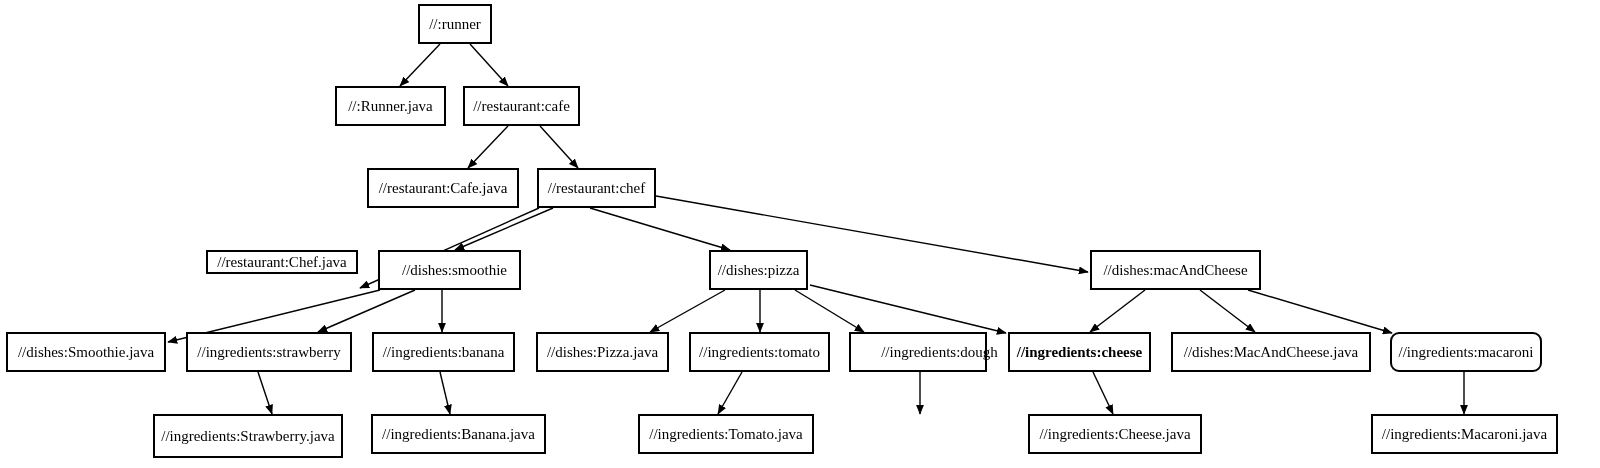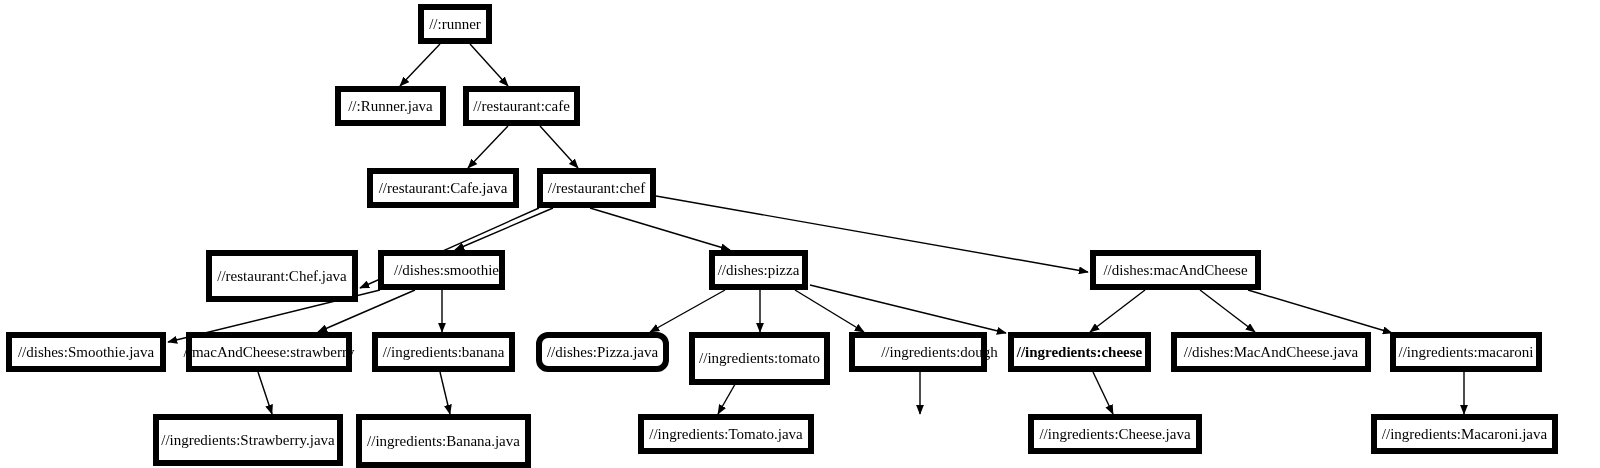--- a/index.html
+++ b/index.html
@@ -27,21 +27,21 @@
   #node-layer {
     position: absolute;
     left: 0;
     top: 0;
     width: 1600px;
     height: 468px;
   }
   .graph-node {
     position: absolute;
     box-sizing: border-box;
-    border: 6px solid #f97316;
+    border: 2px solid #f97316;
     background: #ffffff;
     display: flex;
     align-items: center;
     justify-content: center;
     color: #000000;
     font-size: 15px;
     line-height: 1;
     white-space: nowrap;
     font-family: "Liberation Serif", "DejaVu Serif", serif;
   }
@@ -96,63 +96,63 @@
       </div>
       <div class="graph-node" style="left: 463px; top: 86px; width: 117px; height: 40px; background: rgb(255, 255, 255); border-color: rgb(0, 0, 0); font-size: 15px;">
         <span class="node-label">//restaurant:cafe</span>
       </div>
       <div class="graph-node" style="left: 367px; top: 168px; width: 152px; height: 40px; background: rgb(255, 255, 255); border-color: rgb(0, 0, 0); font-size: 15px;">
         <span class="node-label">//restaurant:Cafe.java</span>
       </div>
       <div class="graph-node" style="left: 537px; top: 168px; width: 119px; height: 40px; background: rgb(255, 255, 255); border-color: rgb(0, 0, 0); font-size: 15px;">
         <span class="node-label">//restaurant:chef</span>
       </div>
-      <div class="graph-node" style="left: 206px; top: 250px; width: 152px; height: 52px; background: rgb(255, 255, 255); border-color: rgb(0, 0, 0); font-size: 15px;">
+      <div class="graph-node" style="left: 206px; top: 250px; width: 152px; height: 24px; background: rgb(255, 255, 255); border-color: rgb(0, 0, 0); font-size: 15px;">
         <span class="node-label">//restaurant:Chef.java</span>
       </div>
-      <div class="graph-node" style="left: 378px; top: 250px; width: 127px; height: 40px; background: rgb(255, 255, 255); border-color: rgb(0, 0, 0); font-size: 15px; padding-left: 10px;">
+      <div class="graph-node" style="left: 378px; top: 250px; width: 143px; height: 40px; background: rgb(255, 255, 255); border-color: rgb(0, 0, 0); font-size: 15px; padding-left: 10px;">
         <span class="node-label">//dishes:smoothie</span>
       </div>
       <div class="graph-node" style="left: 709px; top: 250px; width: 99px; height: 40px; background: rgb(255, 255, 255); border-color: rgb(0, 0, 0); font-size: 15px;">
         <span class="node-label">//dishes:pizza</span>
       </div>
       <div class="graph-node" style="left: 1090px; top: 250px; width: 171px; height: 40px; background: rgb(255, 255, 255); border-color: rgb(0, 0, 0); font-size: 15px;">
         <span class="node-label">//dishes:macAndCheese</span>
       </div>
       <div class="graph-node" style="left: 6px; top: 332px; width: 160px; height: 40px; background: rgb(255, 255, 255); border-color: rgb(0, 0, 0); font-size: 15px;">
         <span class="node-label">//dishes:Smoothie.java</span>
       </div>
       <div class="graph-node" style="left: 186px; top: 332px; width: 166px; height: 40px; background: rgb(255, 255, 255); border-color: rgb(0, 0, 0); font-size: 15px;">
-        <span class="node-label">//macAndCheese:strawberry</span>
+        <span class="node-label">//ingredients:strawberry</span>
       </div>
       <div class="graph-node" style="left: 372px; top: 332px; width: 143px; height: 40px; background: rgb(255, 255, 255); border-color: rgb(0, 0, 0); font-size: 15px;">
         <span class="node-label">//ingredients:banana</span>
       </div>
-      <div class="graph-node" style="left: 536px; top: 332px; width: 133px; height: 40px; background: rgb(255, 255, 255); border-color: rgb(0, 0, 0); font-size: 15px; border-radius: 12px;">
+      <div class="graph-node" style="left: 536px; top: 332px; width: 133px; height: 40px; background: rgb(255, 255, 255); border-color: rgb(0, 0, 0); font-size: 15px;">
         <span class="node-label">//dishes:Pizza.java</span>
       </div>
-      <div class="graph-node" style="left: 689px; top: 332px; width: 141px; height: 53px; background: rgb(255, 255, 255); border-color: rgb(0, 0, 0); font-size: 15px;">
+      <div class="graph-node" style="left: 689px; top: 332px; width: 141px; height: 40px; background: rgb(255, 255, 255); border-color: rgb(0, 0, 0); font-size: 15px;">
         <span class="node-label">//ingredients:tomato</span>
       </div>
       <div class="graph-node" style="left: 849px; top: 332px; width: 138px; height: 40px; background: rgb(255, 255, 255); border-color: rgb(0, 0, 0); font-size: 15px; padding-left: 43px;">
         <span class="node-label">//ingredients:dough</span>
       </div>
       <div class="graph-node" style="left: 1008px; top: 332px; width: 143px; height: 40px; background: rgb(255, 255, 255); border-color: rgb(0, 0, 0); font-size: 15px; font-weight: bold;">
         <span class="node-label">//ingredients:cheese</span>
       </div>
       <div class="graph-node" style="left: 1171px; top: 332px; width: 200px; height: 40px; background: rgb(255, 255, 255); border-color: rgb(0, 0, 0); font-size: 15px;">
         <span class="node-label">//dishes:MacAndCheese.java</span>
       </div>
-      <div class="graph-node" style="left: 1390px; top: 332px; width: 152px; height: 40px; background: rgb(255, 255, 255); border-color: rgb(0, 0, 0); font-size: 15px;">
+      <div class="graph-node" style="left: 1390px; top: 332px; width: 152px; height: 40px; background: rgb(255, 255, 255); border-color: rgb(0, 0, 0); font-size: 15px; border-radius: 9px;">
         <span class="node-label">//ingredients:macaroni</span>
       </div>
-      <div class="graph-node" style="left: 153px; top: 414px; width: 190px; height: 52px; background: rgb(255, 255, 255); border-color: rgb(0, 0, 0); font-size: 15px;">
+      <div class="graph-node" style="left: 153px; top: 414px; width: 190px; height: 44px; background: rgb(255, 255, 255); border-color: rgb(0, 0, 0); font-size: 15px;">
         <span class="node-label">//ingredients:Strawberry.java</span>
       </div>
-      <div class="graph-node" style="left: 356px; top: 414px; width: 175px; height: 54px; background: rgb(255, 255, 255); border-color: rgb(0, 0, 0); font-size: 15px;">
+      <div class="graph-node" style="left: 371px; top: 414px; width: 175px; height: 40px; background: rgb(255, 255, 255); border-color: rgb(0, 0, 0); font-size: 15px;">
         <span class="node-label">//ingredients:Banana.java</span>
       </div>
       <div class="graph-node" style="left: 638px; top: 414px; width: 176px; height: 40px; background: rgb(255, 255, 255); border-color: rgb(0, 0, 0); font-size: 15px;">
         <span class="node-label">//ingredients:Tomato.java</span>
       </div>
       <div class="graph-node" style="left: 1028px; top: 414px; width: 174px; height: 40px; background: rgb(255, 255, 255); border-color: rgb(0, 0, 0); font-size: 15px;">
         <span class="node-label">//ingredients:Cheese.java</span>
       </div>
       <div class="graph-node" style="left: 1371px; top: 414px; width: 187px; height: 40px; background: rgb(255, 255, 255); border-color: rgb(0, 0, 0); font-size: 15px;">
         <span class="node-label">//ingredients:Macaroni.java</span>

